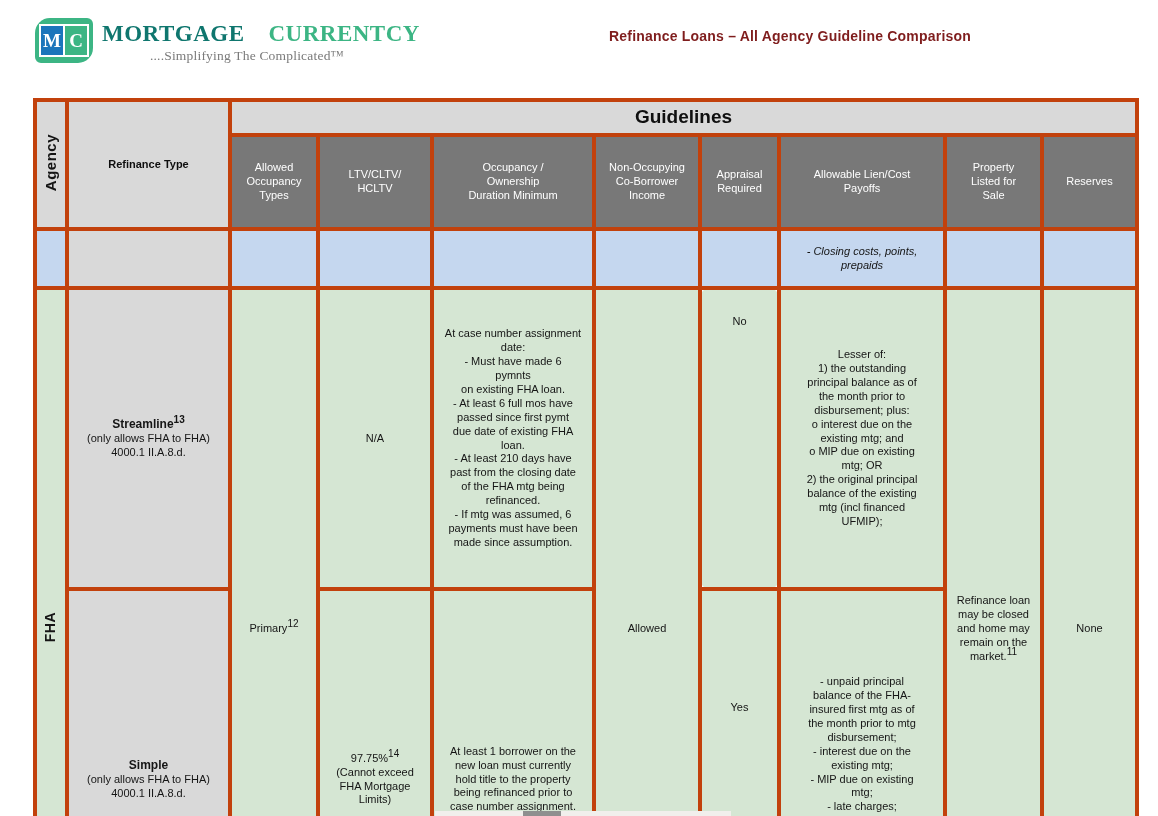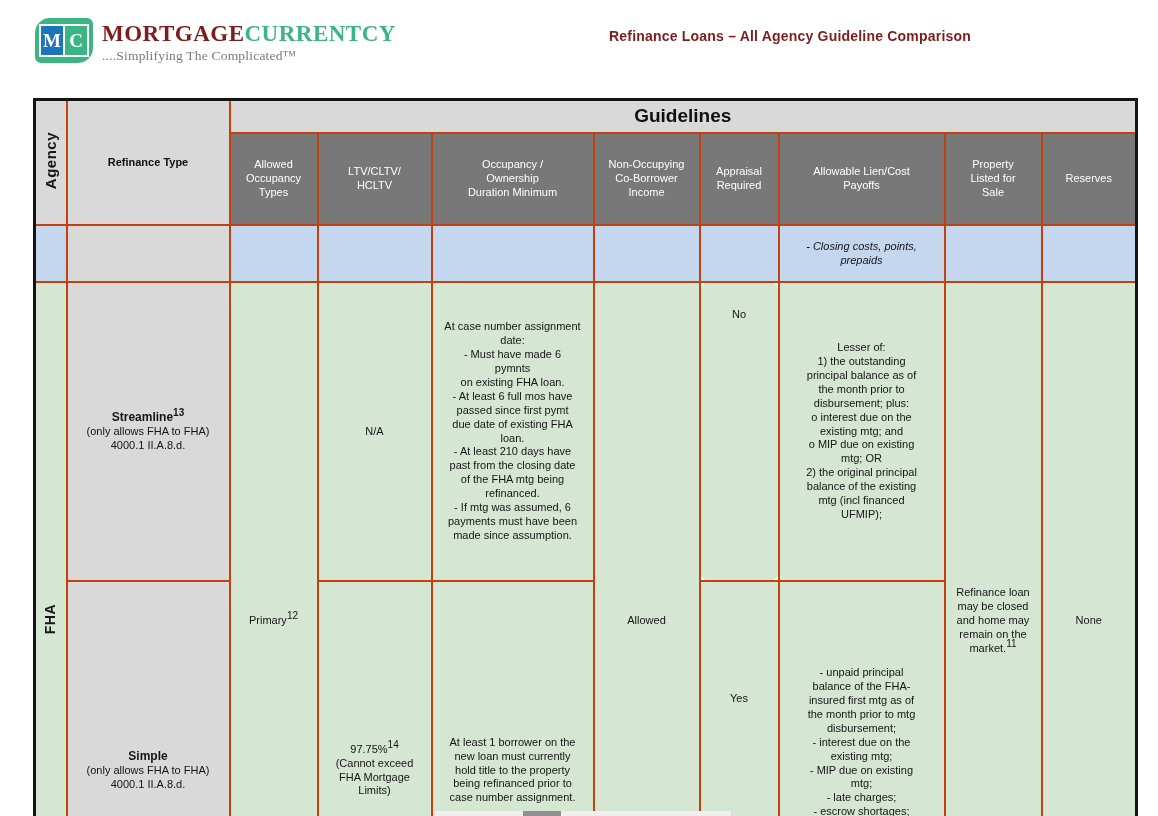--- a/index.html
+++ b/index.html
@@ -18,38 +18,38 @@
     border:2px solid #ffffff;font-family:"Liberation Serif",serif;font-weight:bold;
     font-size:19px;color:#ffffff;
   }
   .logo-box.m{background:#1b75bb;border-right-width:1px;}
   .logo-box.c{background:#3cb584;border-left-width:1px;}
   .logo-words{margin-left:9px;padding-top:4px;}
   .wordmark{
     font-family:"Liberation Serif",serif;font-weight:bold;font-size:23px;
     letter-spacing:.5px;line-height:1;white-space:nowrap;
   }
-  .wordmark .w1{color:#7f1d1d;}
-  .wordmark .w2{color:#3cb584;}
+  .wordmark .w1{color:#0f766e;}
+  .wordmark .w2{color:#3cb584;margin-left:24px;}
   .tagline{
     font-family:"Liberation Serif",serif;font-size:13.5px;color:#7a7a7a;
-    margin-top:3px;text-align:left;padding-right:28px;letter-spacing:.2px;
+    margin-top:3px;text-align:center;padding-right:28px;letter-spacing:.2px;
   }
   .page-title{
     position:absolute;left:440px;top:28px;width:700px;text-align:center;
     font-size:14px;font-weight:600;color:#7f1d1d;letter-spacing:.2px;
   }
   
   table.grid{
     position:absolute;left:33px;top:98px;border-collapse:collapse;table-layout:fixed;
     width:1102px;
   }
   table.grid{border:3px solid #141414;}
   table.grid td{
-    border:2px solid #c2410c;padding:2px 3px;vertical-align:middle;text-align:center;
+    border:4px solid #c2410c;padding:2px 3px;vertical-align:middle;text-align:center;
     font-size:11px;line-height:1.27;overflow:hidden;
   }
   .row-guidelines td{background:#d9d9d9;height:27px;}
   .row-subhead td{background:#787878;color:#ffffff;height:86px;font-size:12.5px;line-height:1.35;}
   .row-intro td{background:#c5d7ef;height:51px;border-bottom-width:3px;font-style:italic;}
   .row-stream td{height:270px;}
   .row-simple td{height:265px;}
   .bg-green{background:#d5e6d3;}
   .bg-gray{background:#d9d9d9 !important;}
   .cell-agency-head{background:#d9d9d9;}

